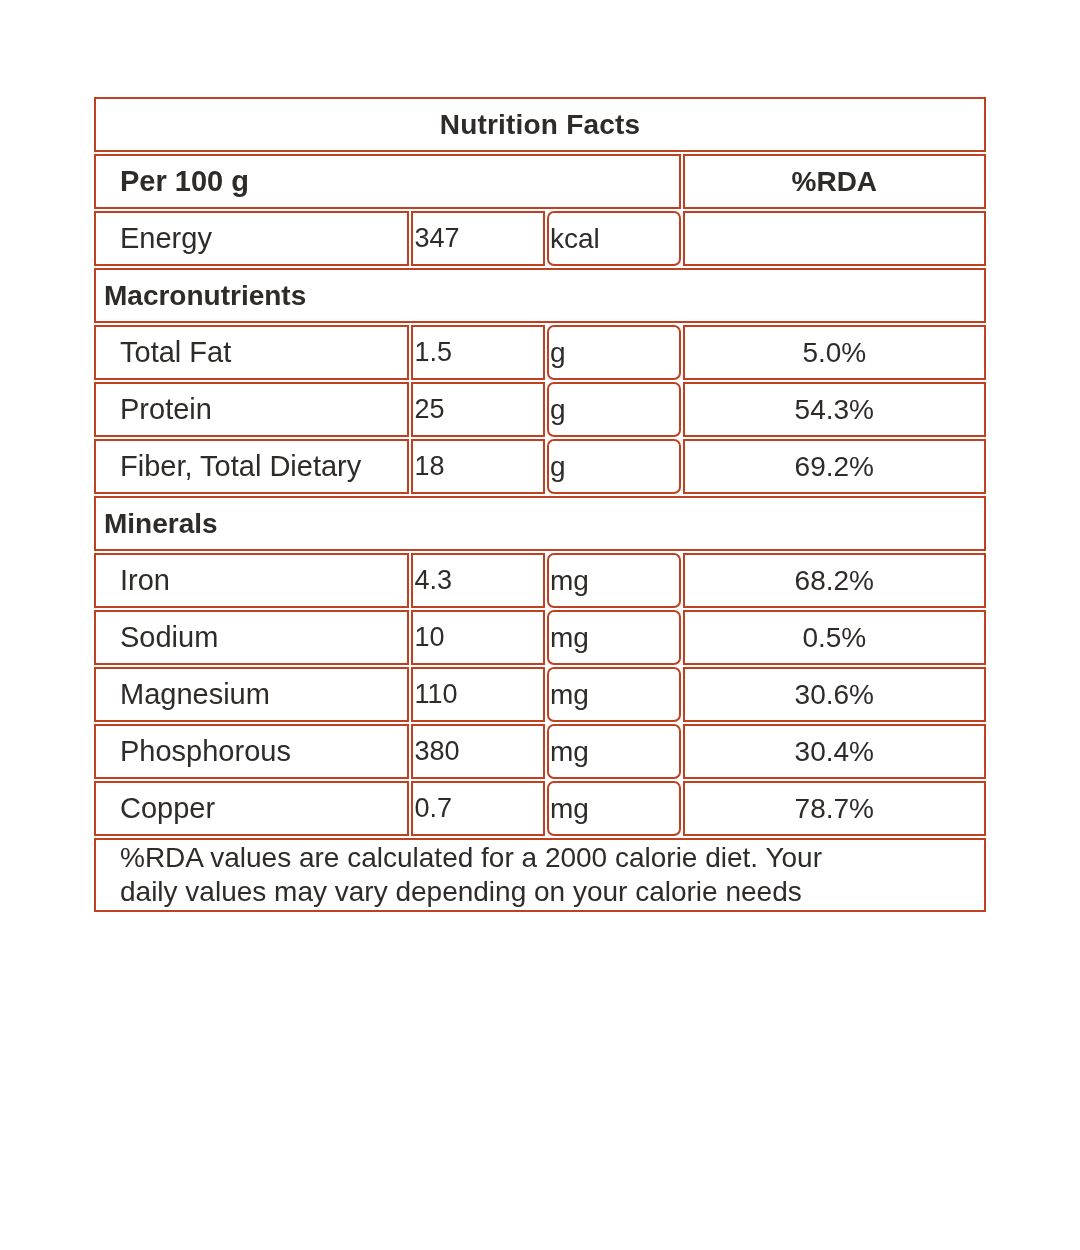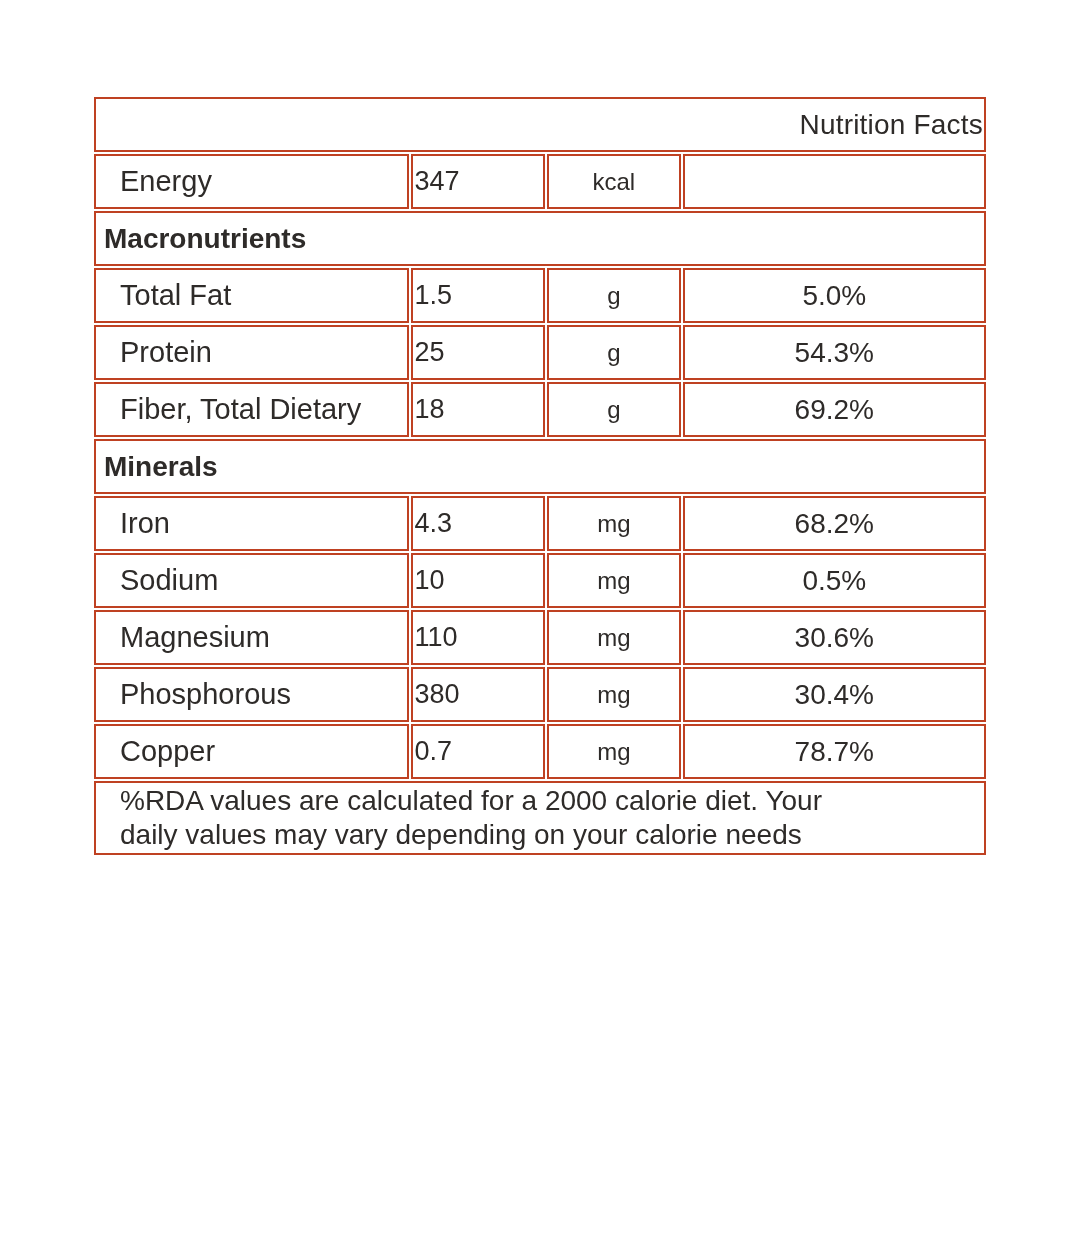--- a/index.html
+++ b/index.html
@@ -26,39 +26,40 @@
     table-layout: fixed;
   }
   table.nf td {
     border: 2px solid #bf4122;
     height: 49px;
     vertical-align: middle;
     overflow: hidden;
     white-space: nowrap;
   }
   td.title-cell {
-    text-align: right;
-    font-weight: normal;
+    text-align: center;
+    font-weight: bold;
     font-size: 28px;
     letter-spacing: 0.2px;
   }
   td.label-cell {
     padding-left: 24px;
     font-size: 29px;
     font-weight: normal;
   }
   td.bold { font-weight: bold; }
   td.value-cell {
     text-align: left;
     font-size: 27px;
     margin-left: 32px;
   }
   td.unit-cell {
-    text-align: center;
-    font-size: 24px;
+    text-align: left;
+    font-size: 28px;
+    border-radius: 7px;
   }
   td.rda-cell {
     text-align: center;
     font-size: 28px;
   }
   td.section-cell {
     padding-left: 8px;
     font-weight: bold;
     font-size: 28px;
   }
@@ -82,20 +83,24 @@
       <col style="width:133px">
       <col style="width:133px">
       <col style="width:302px">
     </colgroup>
 
     <tbody>
         <tr>
       <td colspan="4" class="title-cell">Nutrition Facts</td>
     </tr>
 
+    <tr>
+      <td colspan="3" class="label-cell bold">Per 100 g</td>
+      <td class="rda-cell bold">%RDA</td>
+    </tr>
 
     <tr>
       <td class="label-cell">Energy</td>
       <td class="value-cell">347</td>
       <td class="unit-cell">kcal</td>
       <td class="rda-cell"></td>
     </tr>
 
     <tr>
       <td colspan="4" class="section-cell">Macronutrients</td>

